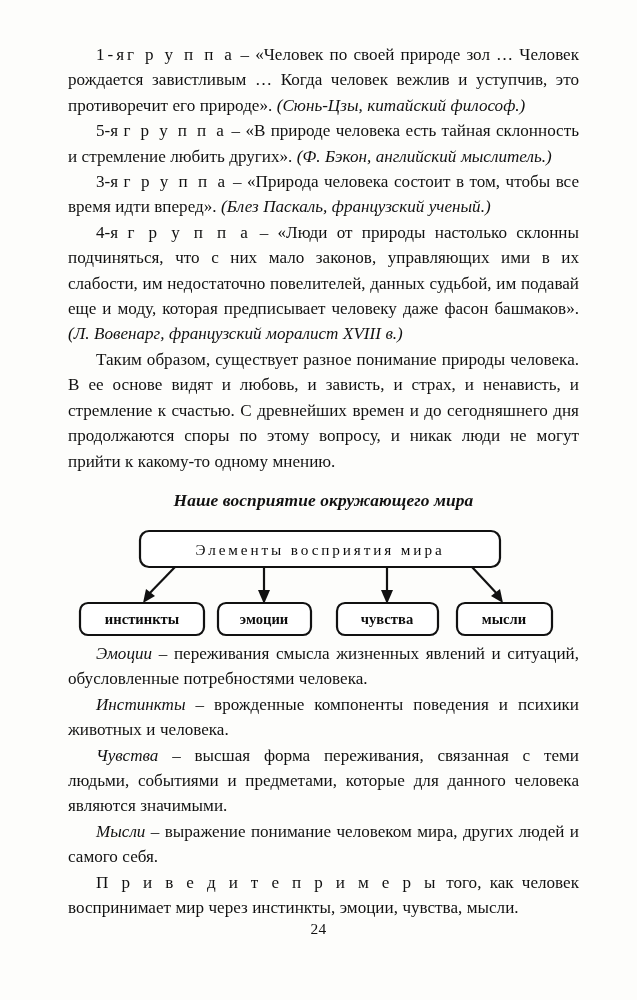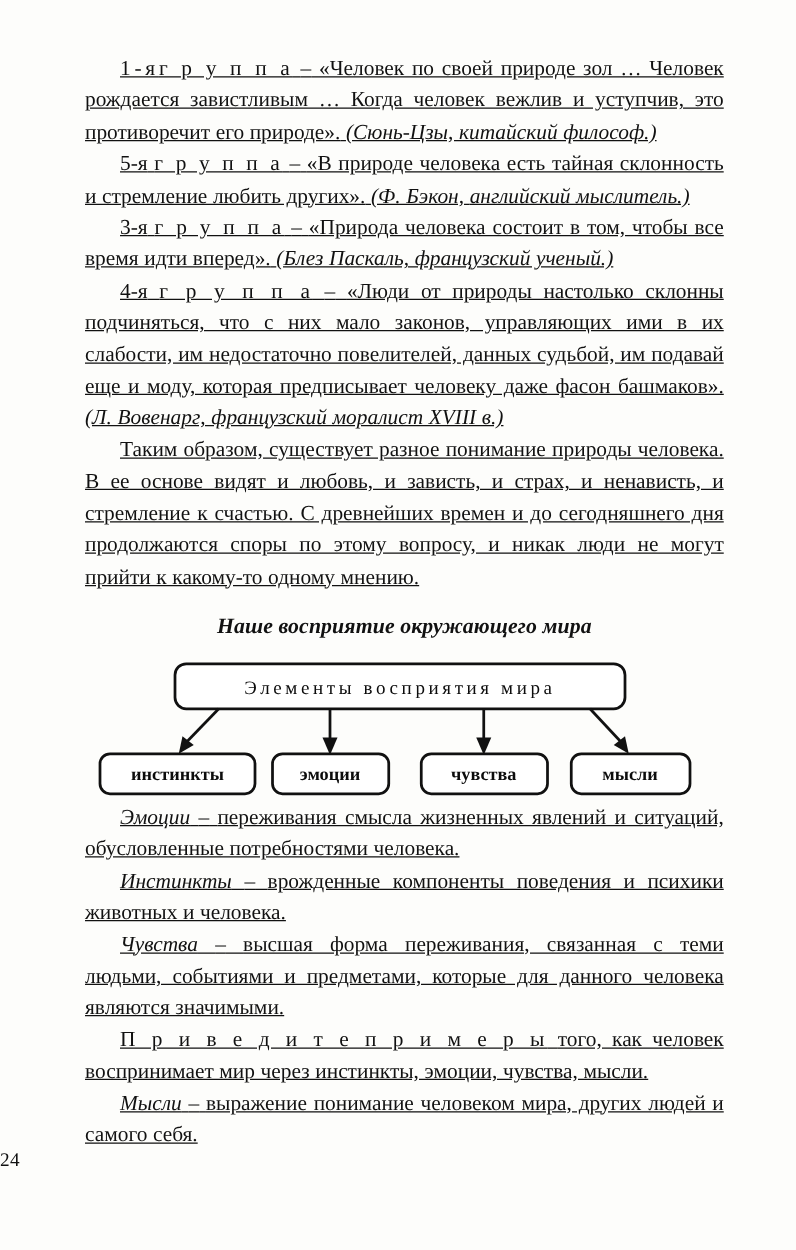--- a/index.html
+++ b/index.html
@@ -29,21 +29,20 @@
 
   
   .para {
     margin: 0;
     font-size: 17.1px;
     line-height: 25.4px;
     text-align: justify;
     text-indent: 28px;
     hyphens: none;
     word-spacing: 0.2px;
-    text-decoration: underline;
   }
   .para + .para { margin-top: 0px; }
   .spaced {
     letter-spacing: 2.4px;
   }
   .spaced-wide {
     letter-spacing: 3.0px;
   }
   em, .ital {
     font-style: italic;
@@ -93,21 +92,21 @@
   }
 
   .after-diagram { margin-top: 16px; }
 
   
   .folio {
     position: absolute;
     left: 0;
     top: 920px;
     width: 637px;
-    text-align: left;
+    text-align: center;
     font-size: 15.4px;
     letter-spacing: 0.4px;
   }
 </style>
 </head>
 <body>
 
 <div class="page">
 
   <p class="para">
@@ -194,25 +193,25 @@
     <span>врожденные компоненты поведения и психики животных и человека.</span>
   </p>
 
   <p class="para">
     <span class="term">Чувства</span>
     <span>–</span>
     <span>высшая форма переживания, связанная с теми людьми, событиями и предметами, которые для данного человека являются значимыми.</span>
   </p>
 
   <p class="para">
+    <span class="term">Мысли</span>
+    <span>–</span>
+    <span>выражение понимание человеком мира, других людей и самого себя.</span>
+  </p>
+
+  <p class="para">
     <span class="spaced">П р и в е д и т е   п р и м е р ы</span>
     <span>того, как человек воспринимает мир через инстинкты, эмоции, чувства, мысли.</span>
   </p>
 
-  <p class="para">
-    <span class="term">Мысли</span>
-    <span>–</span>
-    <span>выражение понимание человеком мира, других людей и самого себя.</span>
-  </p>
-
 </div>
 
 <div class="folio">24</div>
 
 </body></html>

